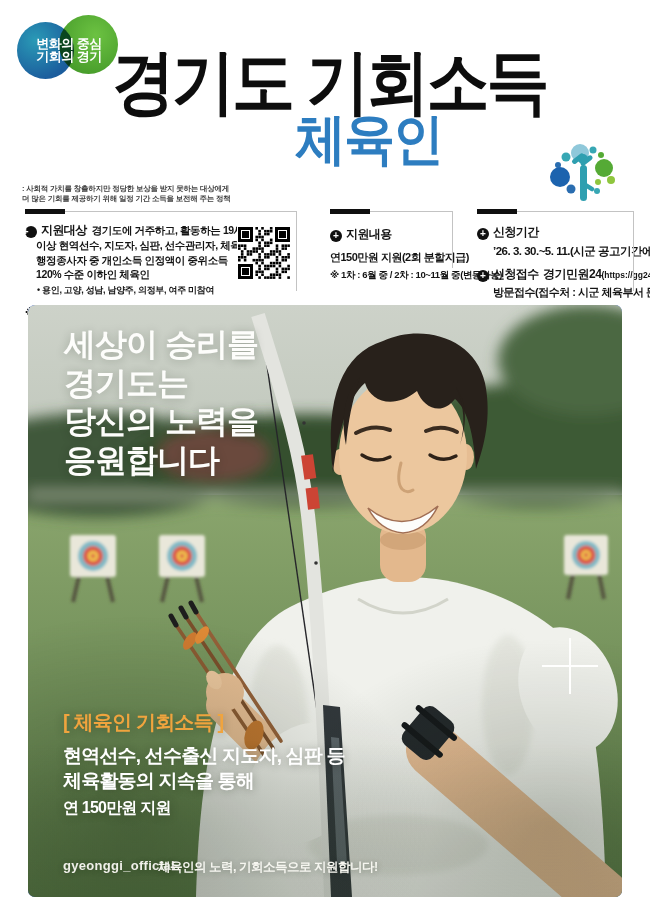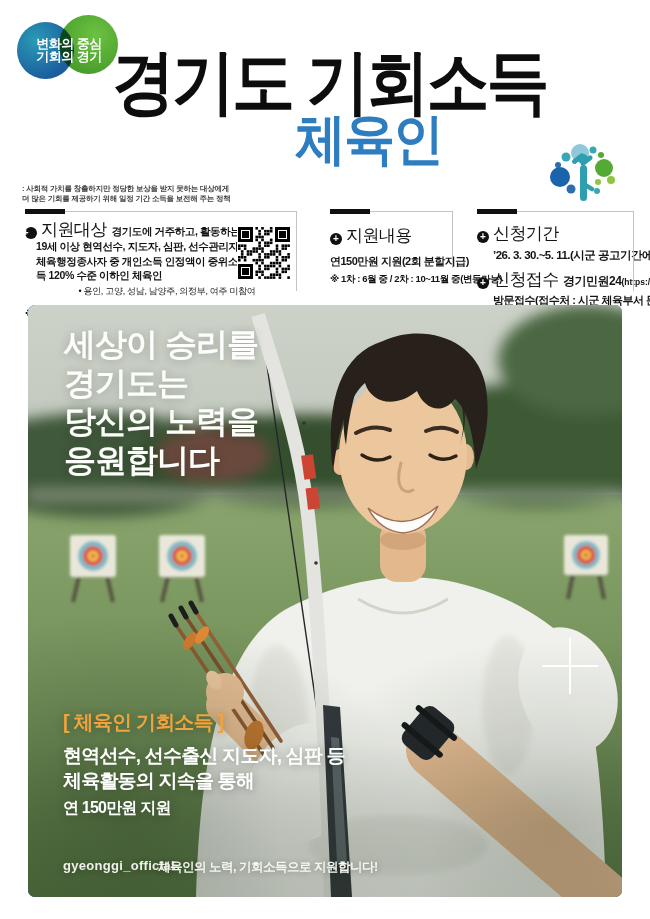--- a/index.html
+++ b/index.html
@@ -33,26 +33,26 @@
 
   
   .info-col{position:absolute;top:211px;color:#141414;}
   .info-col .rule{position:absolute;left:0;top:0;right:0;height:1px;background:#c3c3c3;}
   .info-col .rule:before{content:"";position:absolute;left:0;top:-2px;width:40px;height:5px;background:#101010;}
   .info-col .vline{position:absolute;right:0;top:0;width:1px;background:#c3c3c3;}
   .pci{display:inline-block;width:12px;height:12px;border-radius:50%;background:#101010;
      color:#fff;font-size:10px;line-height:12px;text-align:center;font-weight:bold;
      margin-right:4px;vertical-align:-1px;}
   .pci:before{content:"+";}
-  .sec-head{font-size:17px;font-weight:400;letter-spacing:-0.6px;}
+  .sec-head{font-size:12px;font-weight:700;letter-spacing:-0.6px;}
   .col-1{left:25px;width:272px;}
   .col-1 .vline{height:80px;}
   .col-1 .body{width:210px;margin:12px 0 0 0;font-size:10.5px;line-height:14.5px;
      font-weight:600;letter-spacing:-0.4px;padding-left:11px;text-indent:-11px;}
-  .col-1 .bullet{margin-top:2px;padding-left:12px;font-size:9px;font-weight:400;letter-spacing:-0.3px;text-align:center;}
+  .col-1 .bullet{margin-top:2px;padding-left:12px;font-size:9px;font-weight:700;letter-spacing:-0.3px;}
   .col-1 .note{margin-top:9px;font-size:10px;font-weight:700;letter-spacing:-0.4px;white-space:nowrap;}
   .qr{position:absolute;left:212px;top:15px;width:54px;height:54px;background:#fff;}
   .qr svg{display:block;}
   .col-2{left:330px;width:123px;}
   .col-2 .vline{height:57px;}
   .col-2 .l1{margin-top:7px;font-size:11px;font-weight:700;letter-spacing:-0.5px;white-space:nowrap;}
   .col-2 .l2{margin-top:4px;font-size:9.5px;font-weight:600;letter-spacing:-0.4px;white-space:nowrap;}
   .col-2 .head-row{margin-top:13px;}
   .col-3{left:477px;width:157px;}
   .col-3 .vline{height:80px;}

